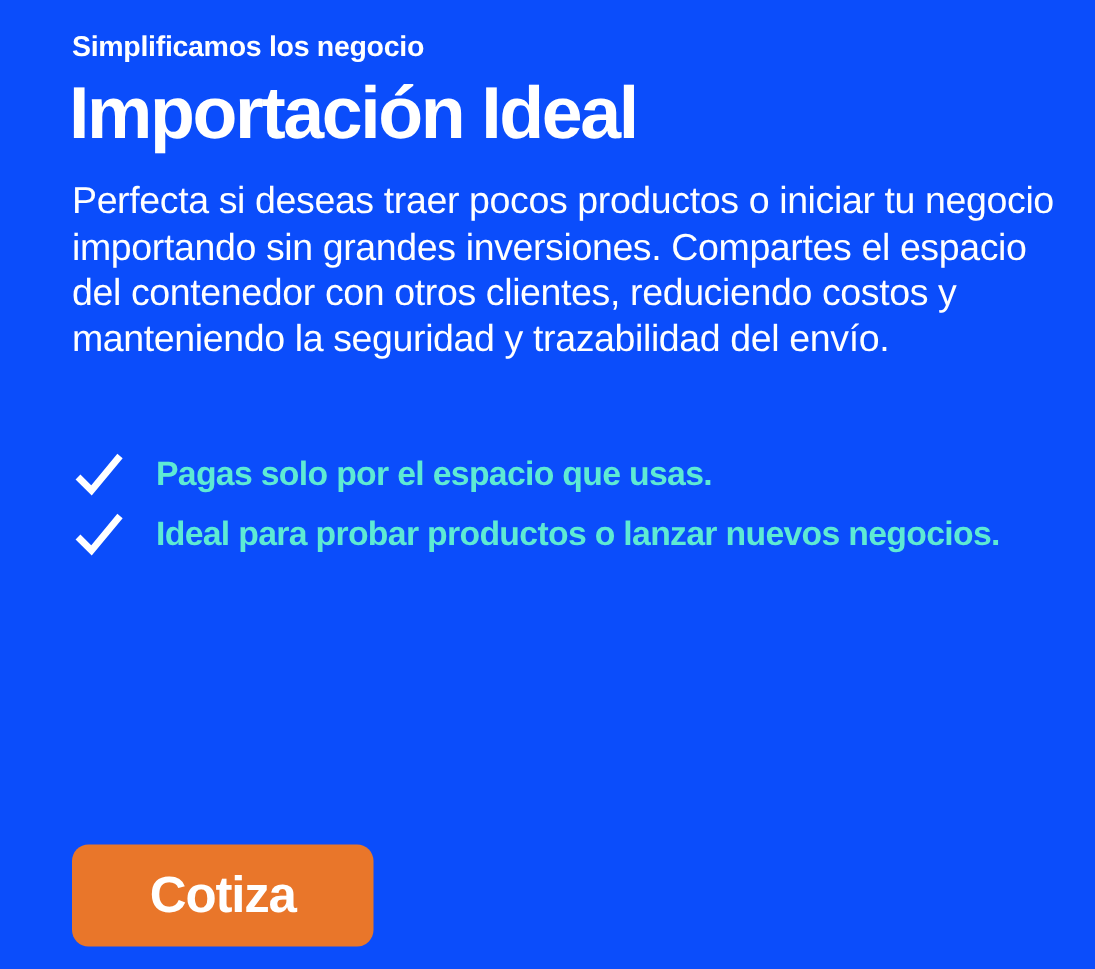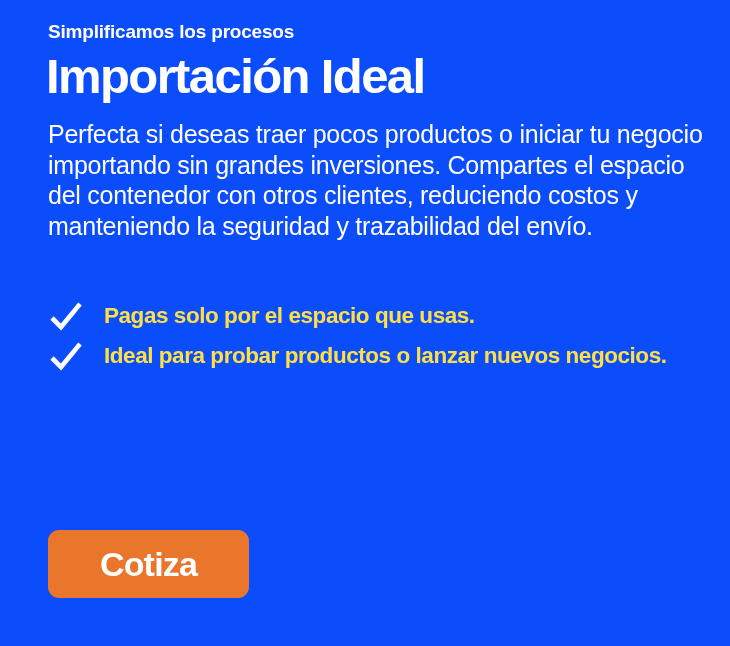--- a/index.html
+++ b/index.html
@@ -79,31 +79,31 @@
     height: 40px;
     display: block;
     margin-right: 20px;
   }
   .check-icon svg {
     display: block;
     width: 36px;
     height: 40px;
   }
   .benefit-text {
-    color: #fde047;
+    color: #5eead4;
     font-size: 22.5px;
     font-weight: 700;
     line-height: 40px;
     letter-spacing: -0.45px;
     flex: 1 1 auto;
   }
   .cta {
     position: absolute;
     left: 48px;
-    top: 530px;
+    top: 563px;
     width: 201px;
     height: 68px;
     display: flex;
     align-items: center;
     justify-content: center;
     background: #E9762A;
     border: none;
     border-radius: 11px;
     color: #ffffff;
     font-family: "Liberation Sans", sans-serif;
@@ -113,21 +113,21 @@
     cursor: pointer;
     padding: 4px;
     box-sizing: border-box;
   }
 </style>
 </head>
 <body>
 
 <div class="banner">
 
-  <p class="eyebrow">Simplificamos los procesos</p>
+  <p class="eyebrow">Simplificamos los negocio</p>
 
   <h1 class="headline">Importación Ideal</h1>
 
   <p class="lede">Perfecta si deseas traer pocos productos o iniciar tu negocio importando sin grandes inversiones. Compartes el espacio del contenedor con otros clientes, reduciendo costos y manteniendo la seguridad y trazabilidad del envío.</p>
 
   <ul class="benefits">
     <li class="benefit">
       <span class="check-icon">
         <svg viewBox="0 0 36 40" aria-hidden="true">
           <path d="M4 22 L13 31 L32 8" fill="none" stroke="#ffffff" stroke-width="4.6" stroke-linecap="butt" stroke-linejoin="miter"></path>

